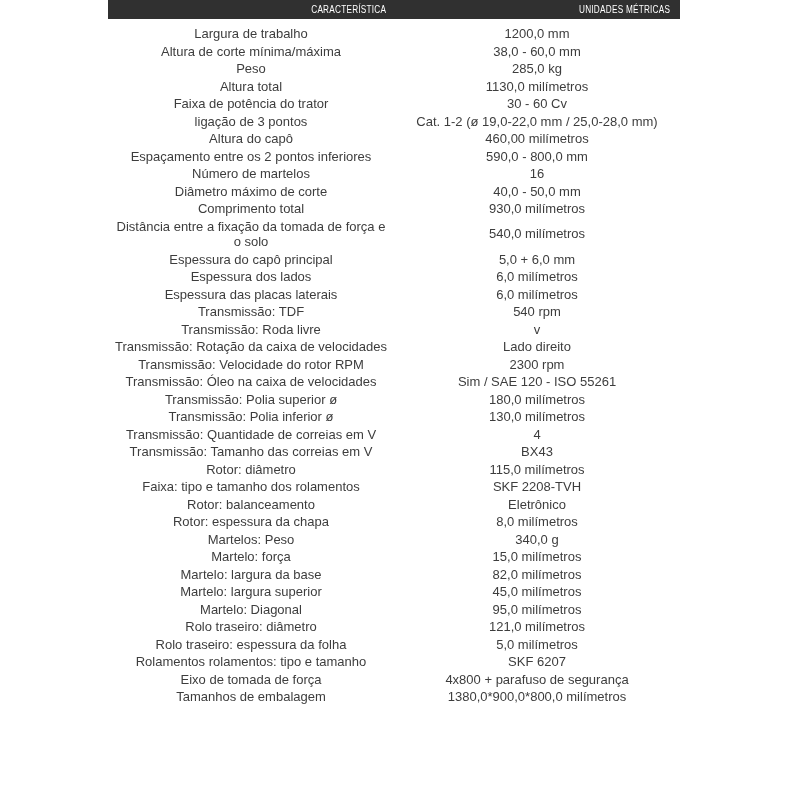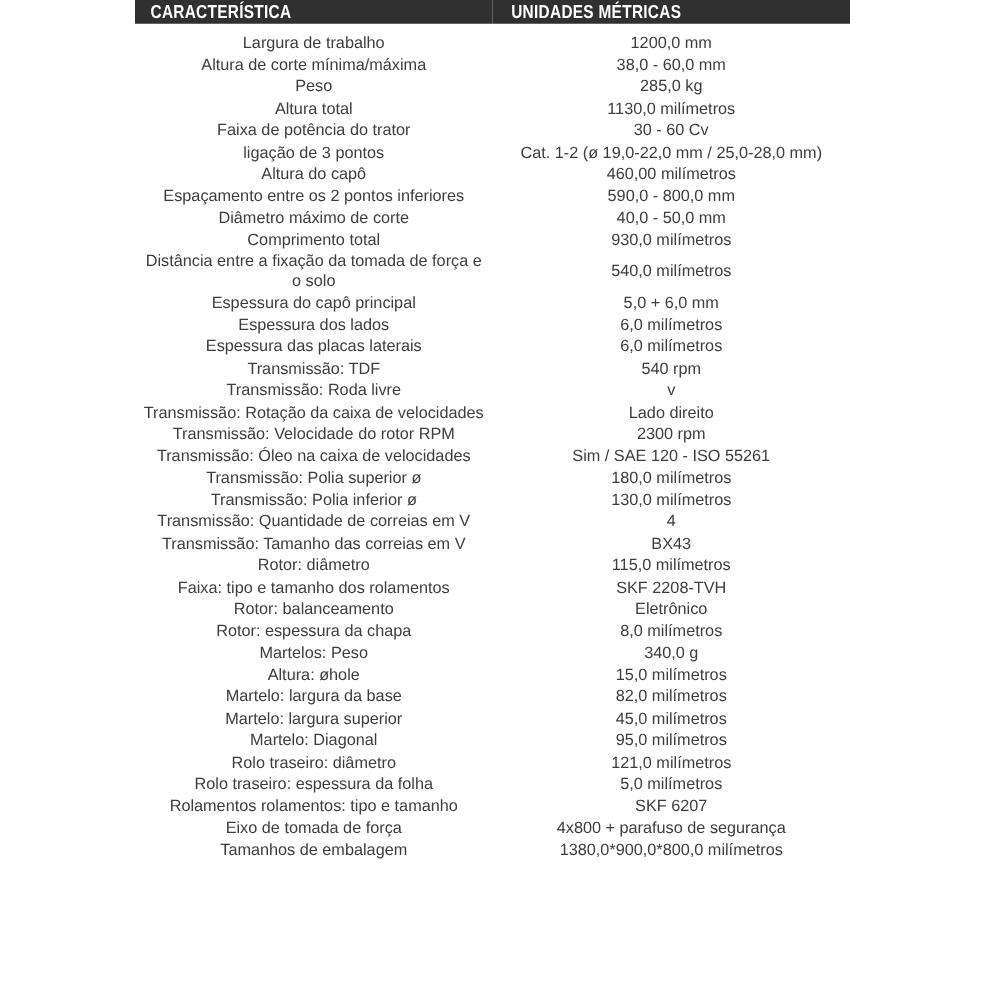--- a/index.html
+++ b/index.html
@@ -28,25 +28,25 @@
     left: 108px;
     top: 0;
     width: 572px;
     border-collapse: collapse;
     table-layout: fixed;
   }
   table.spec-table col { width: 50%; }
   th.spec-th {
     background: var(--header-bg);
     color: var(--header-text);
-    font-size: 15px;
-    font-weight: bold;
+    font-size: 10px;
+    font-weight: normal;
     height: 19px;
     padding: 0;
-    text-align: left;
+    text-align: right;
     vertical-align: middle;
     white-space: nowrap;
   }
   th.spec-th .hdr {
     display: inline-block;
     transform: scaleX(0.82);
     transform-origin: center;
     letter-spacing: 0.3px;
   }
   td.spec-td {
@@ -105,20 +105,24 @@
         </tr>
         <tr>
           <td class="spec-td">Altura do capô</td>
           <td class="spec-td">460,00 milímetros</td>
         </tr>
         <tr>
           <td class="spec-td">Espaçamento entre os 2 pontos inferiores</td>
           <td class="spec-td">590,0 - 800,0 mm</td>
         </tr>
         <tr>
+          <td class="spec-td">Número de martelos</td>
+          <td class="spec-td">16</td>
+        </tr>
+        <tr>
           <td class="spec-td">Diâmetro máximo de corte</td>
           <td class="spec-td">40,0 - 50,0 mm</td>
         </tr>
         <tr>
           <td class="spec-td">Comprimento total</td>
           <td class="spec-td">930,0 milímetros</td>
         </tr>
         <tr>
           <td class="spec-td">Distância entre a fixação da tomada de força e o solo</td>
           <td class="spec-td">540,0 milímetros</td>
@@ -185,21 +189,21 @@
         </tr>
         <tr>
           <td class="spec-td">Rotor: espessura da chapa</td>
           <td class="spec-td">8,0 milímetros</td>
         </tr>
         <tr>
           <td class="spec-td">Martelos: Peso</td>
           <td class="spec-td">340,0 g</td>
         </tr>
         <tr>
-          <td class="spec-td">Altura: øhole</td>
+          <td class="spec-td">Martelo: força</td>
           <td class="spec-td">15,0 milímetros</td>
         </tr>
         <tr>
           <td class="spec-td">Martelo: largura da base</td>
           <td class="spec-td">82,0 milímetros</td>
         </tr>
         <tr>
           <td class="spec-td">Martelo: largura superior</td>
           <td class="spec-td">45,0 milímetros</td>
         </tr>

